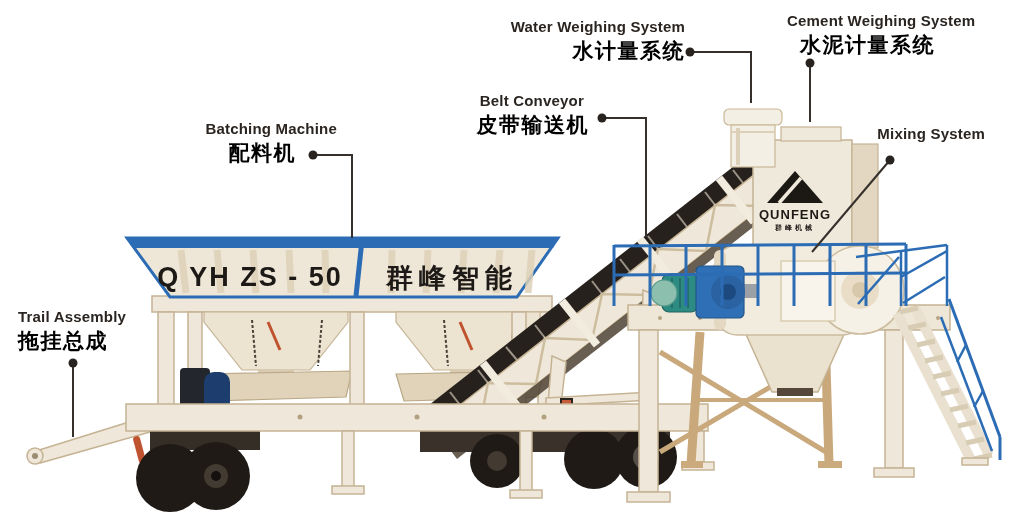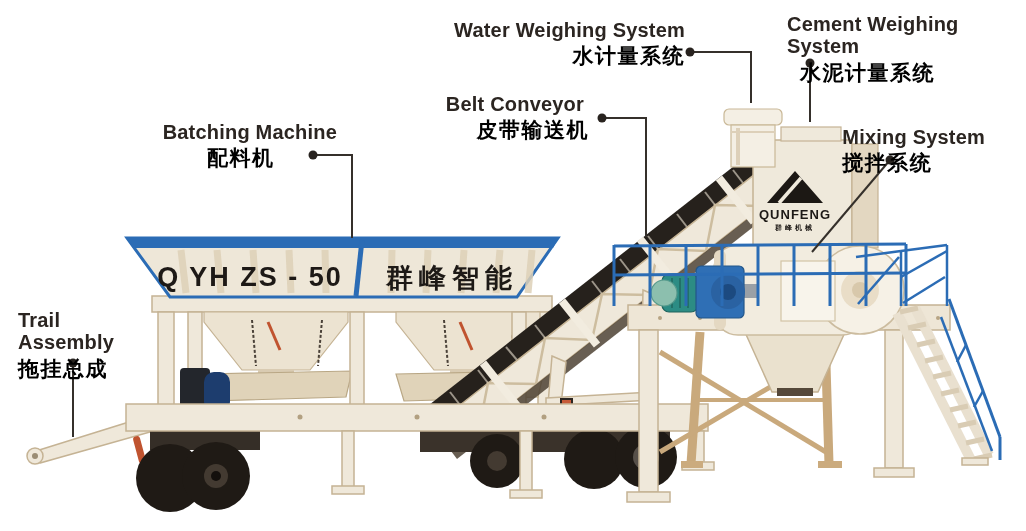--- a/index.html
+++ b/index.html
@@ -2,30 +2,30 @@
 <html><head>
 <meta charset="utf-8">
 <style>
   html,body{margin:0;padding:0;background:#ffffff;}
   .stage{
     position:relative;width:1026px;height:531px;background:#ffffff;overflow:hidden;
     font-family:"Liberation Sans",sans-serif;
   }
   .stage svg{position:absolute;left:0;top:0;}
   .lbl{position:absolute;line-height:1.12;}
-  .lbl .en{display:block;font-size:20px;font-weight:bold;color:#2b2521;letter-spacing:.2px;}
+  .lbl .en{display:block;font-size:15px;font-weight:bold;color:#2b2521;letter-spacing:.2px;}
   .lbl .zh{display:block;font-size:21px;font-weight:bold;color:#000000;letter-spacing:1.5px;margin-top:3px;}
   #lbl-batching{top:121px;right:689px;text-align:center;}
   #lbl-batching .zh{margin-right:18px;}
   #lbl-water{top:19px;right:341px;text-align:right;}
   #lbl-cement{top:13px;left:787px;}
   #lbl-cement .zh{margin-left:13px;}
   #lbl-belt{top:93px;right:437px;text-align:right;}
   #lbl-belt .en{margin-right:5px;}
-  #lbl-mixing{top:126px;right:41px;margin-left:20px;}
+  #lbl-mixing{top:126px;right:41px;text-align:right;margin-left:20px;}
   #lbl-trail{top:309px;left:18px;width:118px;text-align:left;}
   
   .cream{fill:#efe8da;stroke:#c5b394;stroke-width:1.5;}
   .cream2{fill:#ece3d1;stroke:#c5b394;stroke-width:1.2;}
   .creamL{fill:#f4efe4;stroke:#c9b897;stroke-width:1.2;}
   .tan{stroke:#c9a97c;fill:none;}
   .blue-rail{stroke:#2b6cb5;fill:none;}
   .callout{stroke:#35302b;stroke-width:2;fill:none;}
   .dot{fill:#28231f;}
   .svgtxt{font-family:"Liberation Sans",sans-serif;font-weight:bold;fill:#1d1916;}
@@ -316,20 +316,19 @@
   <div class="lbl" id="lbl-belt">
     <span class="en">Belt Conveyor</span>
     <span class="zh">皮带输送机</span>
   </div>
   <div class="lbl" id="lbl-cement">
     <span class="en">Cement Weighing System</span>
     <span class="zh">水泥计量系统</span>
   </div>
   <div class="lbl" id="lbl-mixing">
     <span class="en">Mixing System</span>
-    <span class="zh">搅拌系统</span>
   </div>
   <div class="lbl" id="lbl-trail">
     <span class="en">Trail Assembly</span>
     <span class="zh">拖挂总成</span>
   </div>
 
 </div>
 
 </body></html>

